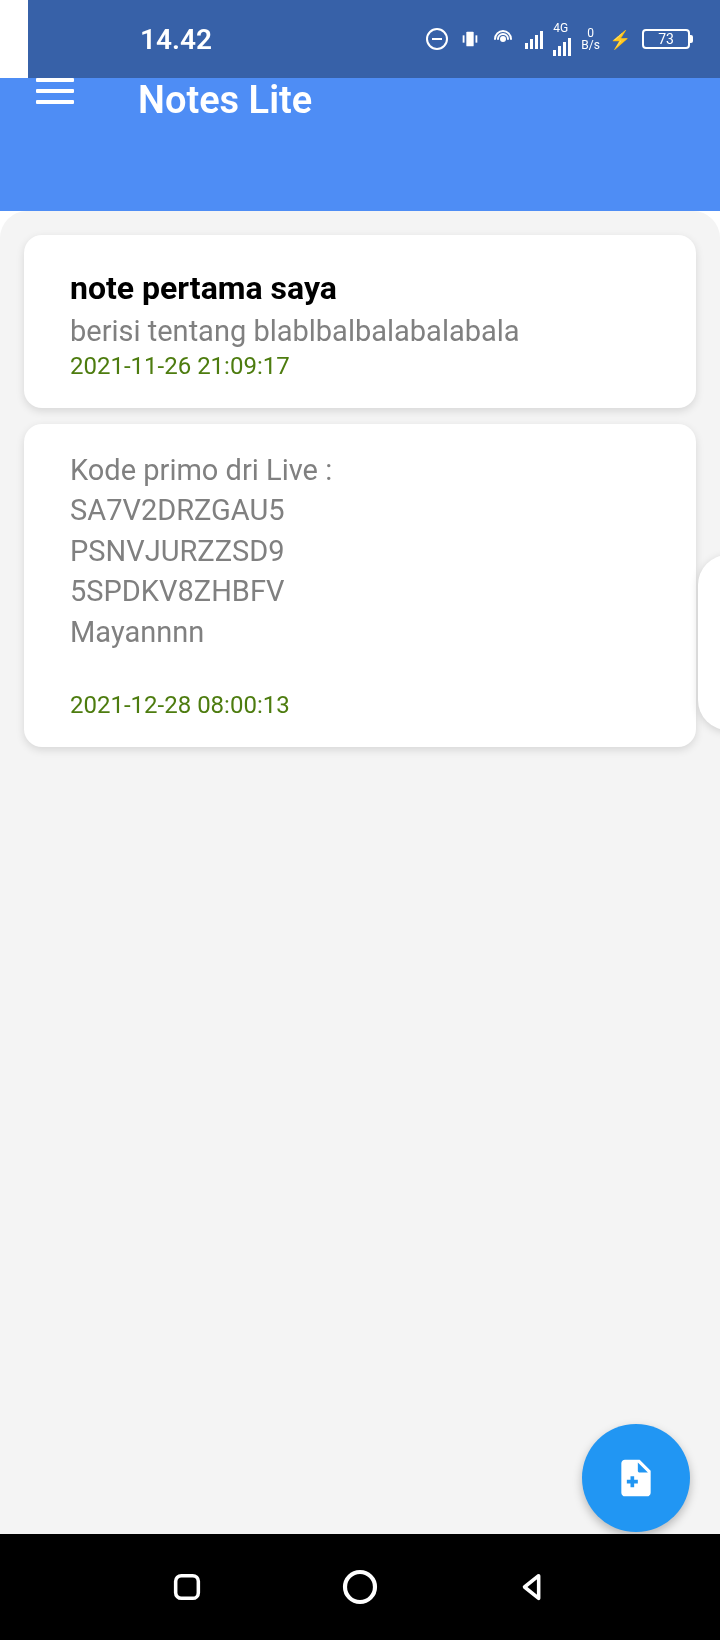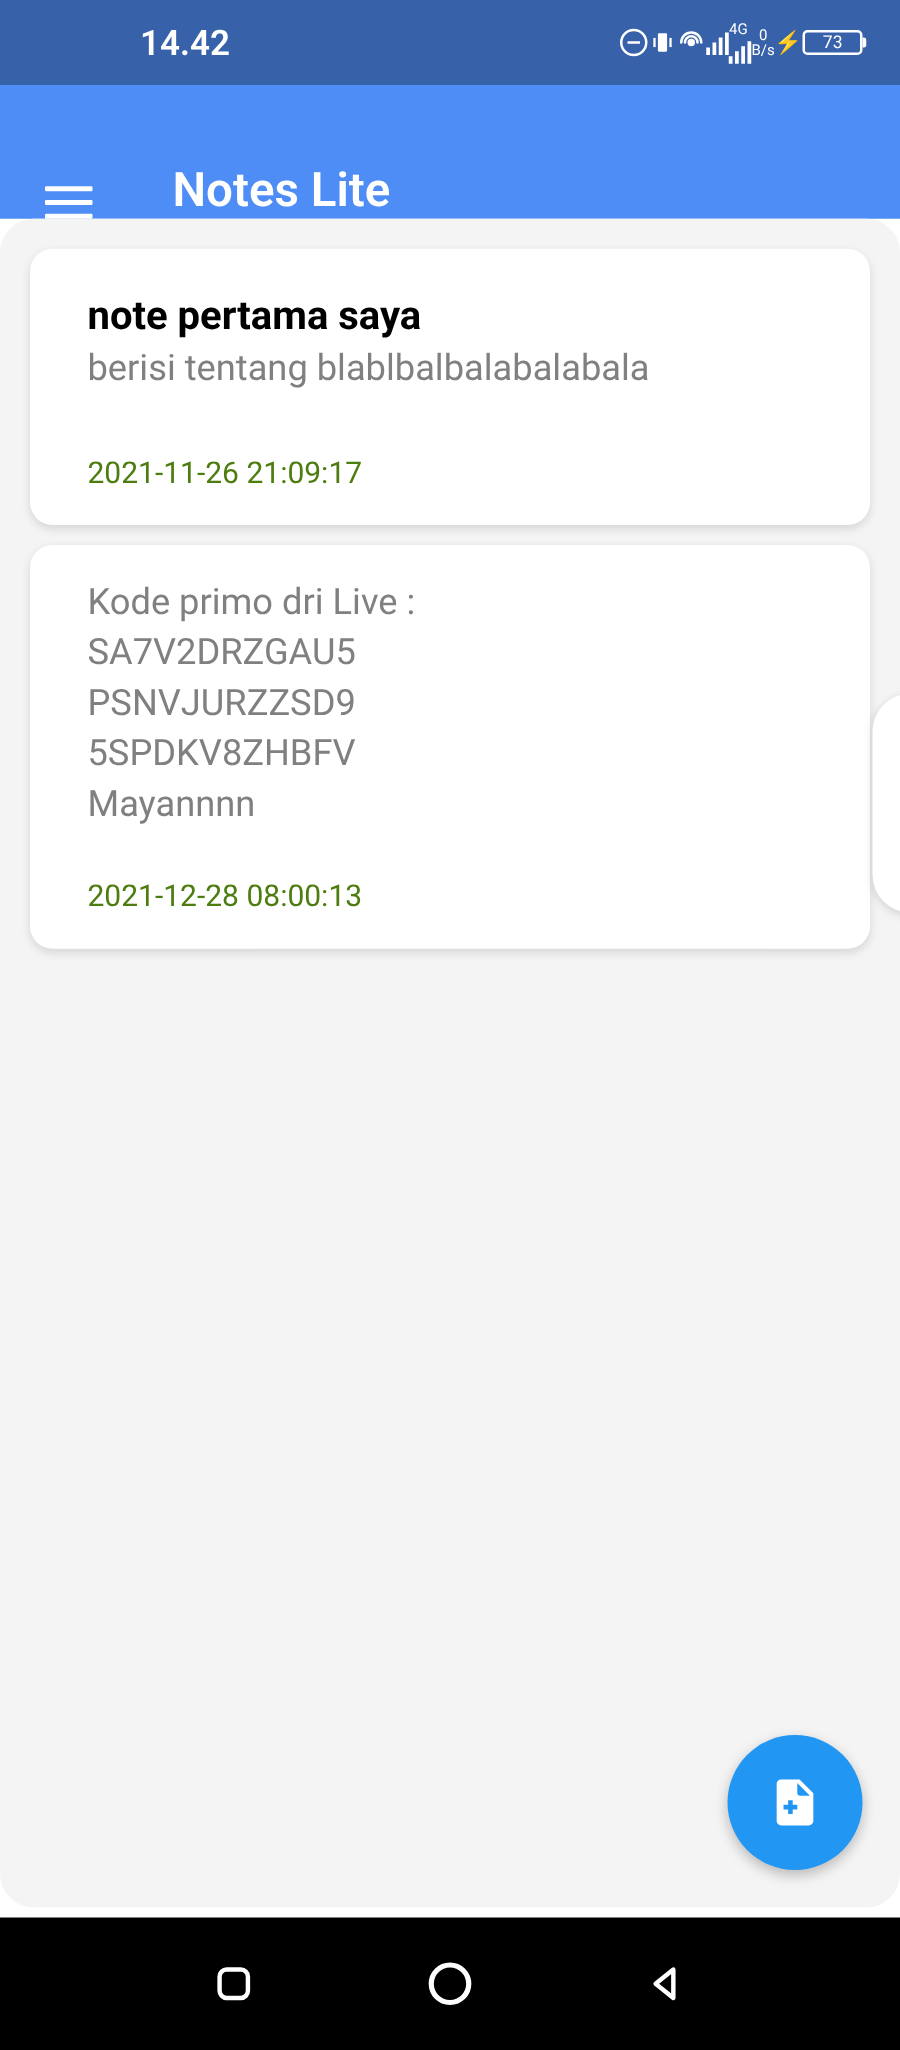--- a/index.html
+++ b/index.html
@@ -9,46 +9,48 @@
     }
     body {
       width: 720px;
       height: 1640px;
       font-family: -apple-system, BlinkMacSystemFont, 'Segoe UI', Roboto, sans-serif;
       background: #ffffff;
       position: relative;
       overflow: hidden;
     }
     .status-bar {
-      height: 68px;
+      height: 78px;
       background: #3761a8;
       color: white;
       display: flex;
       align-items: center;
       justify-content: space-between;
       padding: 0 30px 0 112px;
+      margin-left: 28px;
     }
     .status-time {
       font-size: 28px;
       font-weight: 600;
     }
     .status-icons {
       display: flex;
       align-items: center;
+      gap: 10px;
       font-size: 18px;
     }
     .status-icon {
       display: inline-flex;
       align-items: center;
     }
     .app-bar {
-      height: 107px;
+      height: 133px;
       background: #4e8df5;
       display: flex;
-      align-items: flex-end;
+      align-items: flex-start;
       padding: 0 36px;
       gap: 64px;
     }
     .hamburger-icon {
       display: flex;
       flex-direction: column;
       gap: 7px;
       width: 38px;
     }
     .hamburger-icon span {
@@ -79,21 +81,20 @@
       font-size: 32px;
       font-weight: 700;
       color: #000;
       margin-bottom: 4px;
     }
     .note-body {
       font-size: 29px;
       color: #808080;
       line-height: 1.4;
       white-space: pre-line;
-      margin-bottom: 48px;
     }
     .note-date {
       font-size: 24px;
       color: #4d7c0f;
     }
     .fab {
       position: absolute;
       bottom: 30px;
       right: 30px;
       width: 108px;

